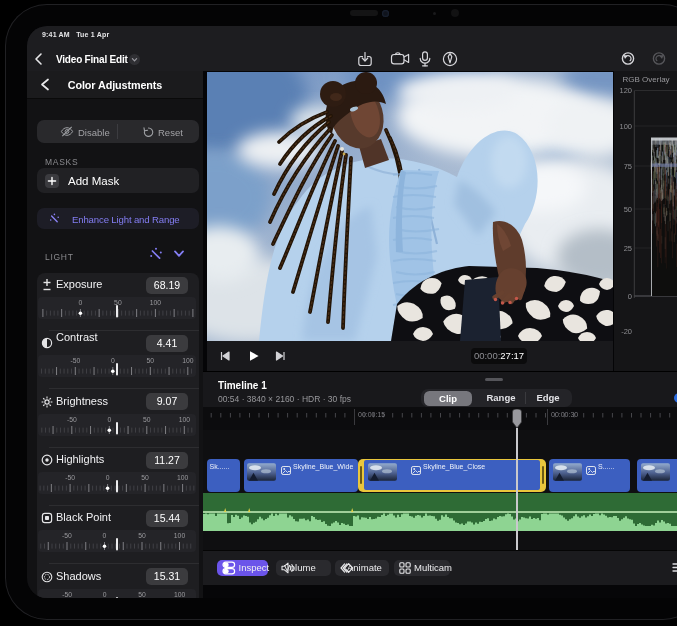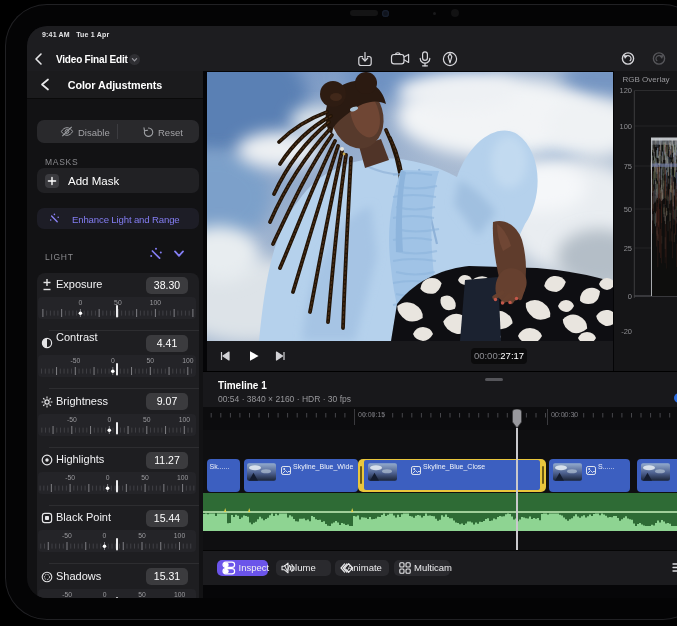--- a/index.html
+++ b/index.html
@@ -884,21 +884,21 @@
       <svg class="abs" style="left:146px;top:223px" width="12" height="10">
         <path d="M2 2.4 l4 4.4 4 -4.4" stroke="#837df2" stroke-width="1.8" fill="none" stroke-linecap="round" stroke-linejoin="round"></path>
       </svg>
       <div class="slidercard"></div>
       <svg class="abs" style="left:12px;top:251.0px" width="16" height="16">
         <line x1="4.5" y1="5.5" x2="11.5" y2="5.5" stroke="#e4e4e6" stroke-width="1.4"></line>
         <line x1="8" y1="2" x2="8" y2="9" stroke="#e4e4e6" stroke-width="1.4"></line>
         <line x1="4.5" y1="12.5" x2="11.5" y2="12.5" stroke="#e4e4e6" stroke-width="1.4"></line>
       </svg>
       <div class="abs sl-name" style="left:29px;top:252.0px">Exposure</div>
-      <div class="abs sl-val" style="left:119px;top:250.5px">38.30</div>
+      <div class="abs sl-val" style="left:119px;top:250.5px">68.19</div>
       <div class="abs sl-ruler" style="left:11.4px;top:271.0px"><svg width="158.0" height="22.0" viewBox="0 0 158.0 22.0">
           <text x="42.4" y="8.3" font-size="6.8" fill="#9a9a9e" text-anchor="middle" font-family="Liberation Sans,sans-serif">0</text>
           <text x="79.9" y="8.3" font-size="6.8" fill="#9a9a9e" text-anchor="middle" font-family="Liberation Sans,sans-serif">50</text>
           <text x="117.4" y="8.3" font-size="6.8" fill="#9a9a9e" text-anchor="middle" font-family="Liberation Sans,sans-serif">100</text>
           <line x1="4.90" y1="12" x2="4.90" y2="20" stroke="#8a8a8e" stroke-width="0.9"></line>
           <line x1="8.65" y1="13.6" x2="8.65" y2="18.6" stroke="#48484c" stroke-width="0.8"></line>
           <line x1="12.40" y1="13.6" x2="12.40" y2="18.6" stroke="#48484c" stroke-width="0.8"></line>
           <line x1="16.15" y1="13.6" x2="16.15" y2="18.6" stroke="#48484c" stroke-width="0.8"></line>
           <line x1="19.90" y1="13.6" x2="19.90" y2="18.6" stroke="#48484c" stroke-width="0.8"></line>
           <line x1="23.65" y1="12" x2="23.65" y2="20" stroke="#8a8a8e" stroke-width="0.9"></line>
@@ -1226,20 +1226,26 @@
       <div class="abs" style="left:22px;top:304px;width:150px;height:1px;background:#2d2d30"></div>
       <div class="abs" style="left:22px;top:362.3px;width:150px;height:1px;background:#2d2d30"></div>
       <div class="abs" style="left:22px;top:420.6px;width:150px;height:1px;background:#2d2d30"></div>
       <div class="abs" style="left:22px;top:479px;width:150px;height:1px;background:#2d2d30"></div>
       <div class="abs" style="left:22px;top:537.3px;width:150px;height:1px;background:#2d2d30"></div>
       <div id="timeline"></div>
       <div id="tl-head"></div>
       <div class="abs" style="left:458px;top:352px;width:18px;height:3px;border-radius:2px;background:#55555a"></div>
       <div class="tl-title">Timeline 1</div>
       <div class="tl-sub">00:54 · 3840 × 2160 · HDR · 30 fps</div>
+      <div id="seg">
+        <div class="segsel">Clip</div>
+        <div class="abs" style="left:56px;top:0;width:48px;text-align:center;line-height:18px">Range</div>
+        <div class="abs" style="left:104px;top:3px;width:1px;height:12px;background:#3a3a3e"></div>
+        <div class="abs" style="left:105px;top:0;width:44px;text-align:center;line-height:18px">Edge</div>
+      </div>
       <div class="abs" style="left:647px;top:367px;width:6px;height:10px;border-radius:5px 0 0 5px;background:#2a6be0"></div>
       <div id="tl-ruler"></div>
       <svg class="abs" style="left:176px;top:381px" width="504" height="23" viewBox="0 0 504 23">
         <line x1="8.2" y1="6" x2="8.2" y2="10.5" stroke="#46464a" stroke-width="1"></line>
         <line x1="17.8" y1="6" x2="17.8" y2="10.5" stroke="#46464a" stroke-width="1"></line>
         <line x1="27.4" y1="6" x2="27.4" y2="10.5" stroke="#46464a" stroke-width="1"></line>
         <line x1="36.9" y1="6" x2="36.9" y2="10.5" stroke="#46464a" stroke-width="1"></line>
         <line x1="46.5" y1="6" x2="46.5" y2="10.5" stroke="#46464a" stroke-width="1"></line>
         <line x1="56.0" y1="6" x2="56.0" y2="10.5" stroke="#46464a" stroke-width="1"></line>
         <line x1="65.5" y1="6" x2="65.5" y2="10.5" stroke="#46464a" stroke-width="1"></line>

